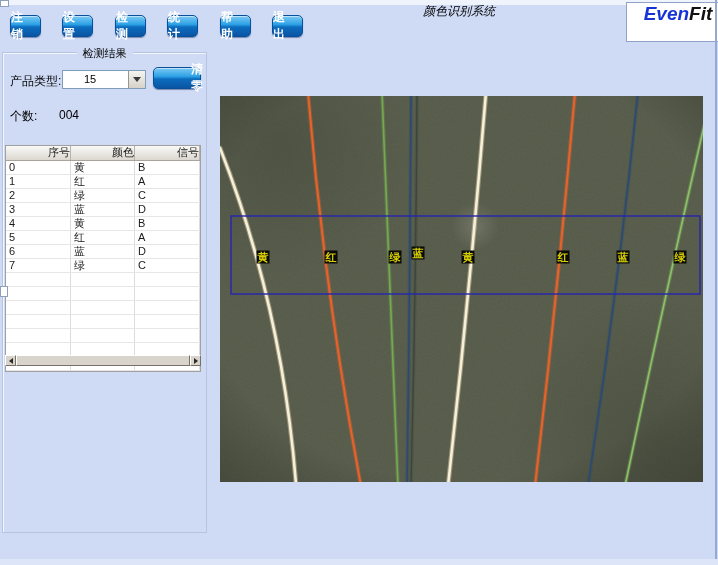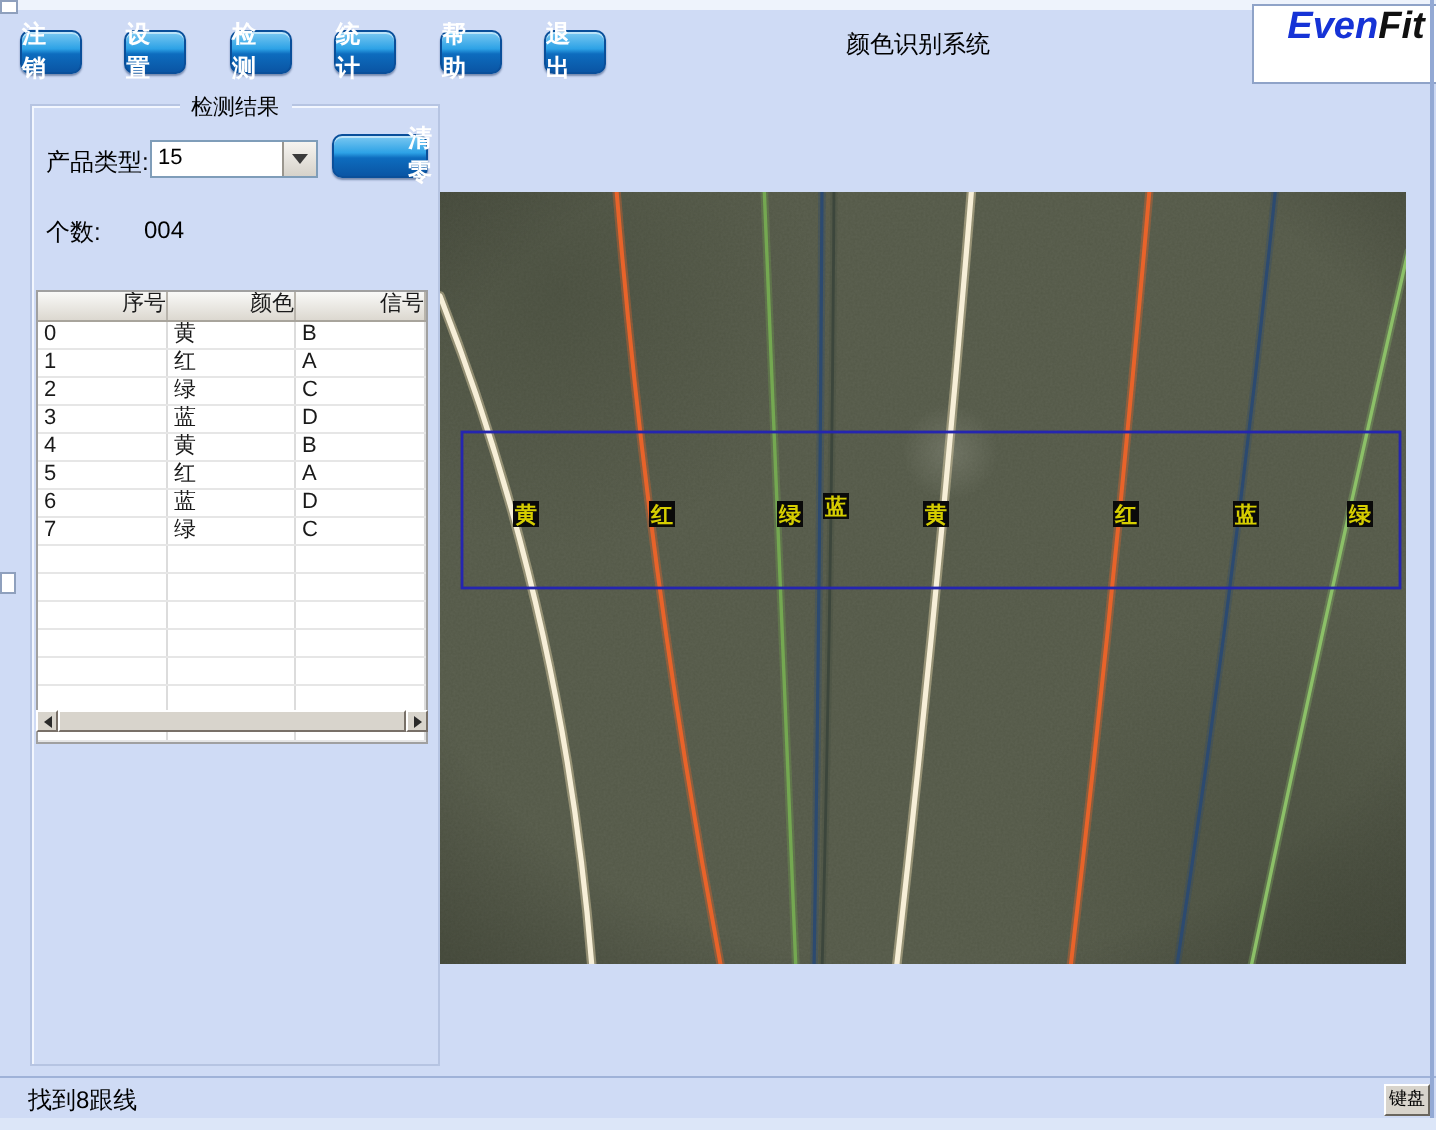--- a/index.html
+++ b/index.html
@@ -17,37 +17,37 @@
 
   
   .tb-btn{position:absolute;top:15px;width:31px;height:22px;border-radius:5px;
     background:linear-gradient(#7cc9f2 0%,#2da2e6 42%,#0d6cbe 55%,#0a55a4 100%);
     border:1px solid #0a4f9a;box-sizing:border-box;color:#fff;font-size:12px;font-weight:bold;
     display:flex;align-items:center;justify-content:center;letter-spacing:1px;cursor:pointer;
     box-shadow:0 1px 1px rgba(10,40,90,.45), inset 0 1px 0 rgba(255,255,255,.5);}
   .tb-btn:nth-child(1){left:10px}.tb-btn:nth-child(2){left:62px}.tb-btn:nth-child(3){left:115px}
   .tb-btn:nth-child(4){left:167px}.tb-btn:nth-child(5){left:220px}.tb-btn:nth-child(6){left:272px}
 
-  .app-title{position:absolute;left:423px;top:14px;font-size:12px;color:#000;}
+  .app-title{position:absolute;left:423px;top:3px;font-size:12px;color:#000;font-style:italic;}
 
   .logo{position:absolute;left:612px;top:2px;width:104px;height:40px;background:#fff;
         border:1px solid #8fa3c8;box-sizing:border-box;text-align:center;margin-left:14px;}
   .logo-line1{font-style:italic;font-weight:bold;font-size:19px;line-height:21px;}
   .logo-blue{color:#1633d6}.logo-black{color:#101010}
   .logo-line2{font-size:15px;font-weight:bold;color:#111;line-height:16px;letter-spacing:3px;}
 
   
-  .panel{position:absolute;left:15px;top:52px;width:205px;height:481px;box-sizing:border-box;
+  .panel{position:absolute;left:2px;top:52px;width:205px;height:481px;box-sizing:border-box;
          border:1px solid #b6c4e2;box-shadow:inset 1px 1px 0 #f2f6fe;}
   .panel-legend{position:absolute;top:-7px;left:50%;transform:translateX(-50%);
                 background:#cfdbf5;padding:0 6px;font-size:11px;color:#000;white-space:nowrap;}
   .field-label{position:absolute;font-size:12px;color:#000;white-space:nowrap;}
   .combo{position:absolute;left:59px;top:17px;width:84px;height:19px;background:#fff;
          border:1px solid #7f9db9;box-sizing:border-box;display:flex;cursor:default;}
-  .combo-value{flex:1;font-size:11px;line-height:17px;padding-left:3px;color:#000;overflow:hidden;}
+  .combo-value{flex:1;font-size:11px;line-height:17px;padding-left:21px;color:#000;overflow:hidden;}
   .combo-btn{width:16px;height:100%;background:linear-gradient(#f6f4f0,#d6d2ca);
              border-left:1px solid #9a968e;display:flex;align-items:center;justify-content:center;}
   .tri-down{width:0;height:0;border-left:4px solid transparent;border-right:4px solid transparent;
             border-top:5px solid #3a3a3a;}
   .clear-btn{position:absolute;left:150px;top:14px;width:48px;height:22px;border-radius:5px;
     background:linear-gradient(#7cc9f2 0%,#2da2e6 42%,#0d6cbe 55%,#0a55a4 100%);
     border:1px solid #0a4f9a;box-sizing:border-box;color:#fff;font-size:12px;font-weight:bold;
     display:flex;align-items:center;justify-content:center;letter-spacing:1px;cursor:pointer;
     box-shadow:0 1px 1px rgba(10,40,90,.45), inset 0 1px 0 rgba(255,255,255,.5);padding-left:41px;}
 
@@ -301,21 +301,17 @@
             <text x="403" y="165" fill="#d6ce00" text-anchor="middle" class="cam-label-text">蓝</text>
           </g>
           <g>
             <rect x="453.5" y="154.5" width="13" height="13" fill="#0a0a0a"></rect>
             <text x="460" y="165" fill="#d6ce00" text-anchor="middle" class="cam-label-text">绿</text>
           </g>
         </g>
     </svg>
   </div>
 
-  <div class="statusbar">
-    <div class="status-text">找到8跟线</div>
-    <div class="kbd-btn">键盘</div>
-  </div>
 
   <div class="left-square"></div>
   <div class="right-edge"></div>
   <div class="bottom-edge"></div>
 </div>
 
 </body></html>

